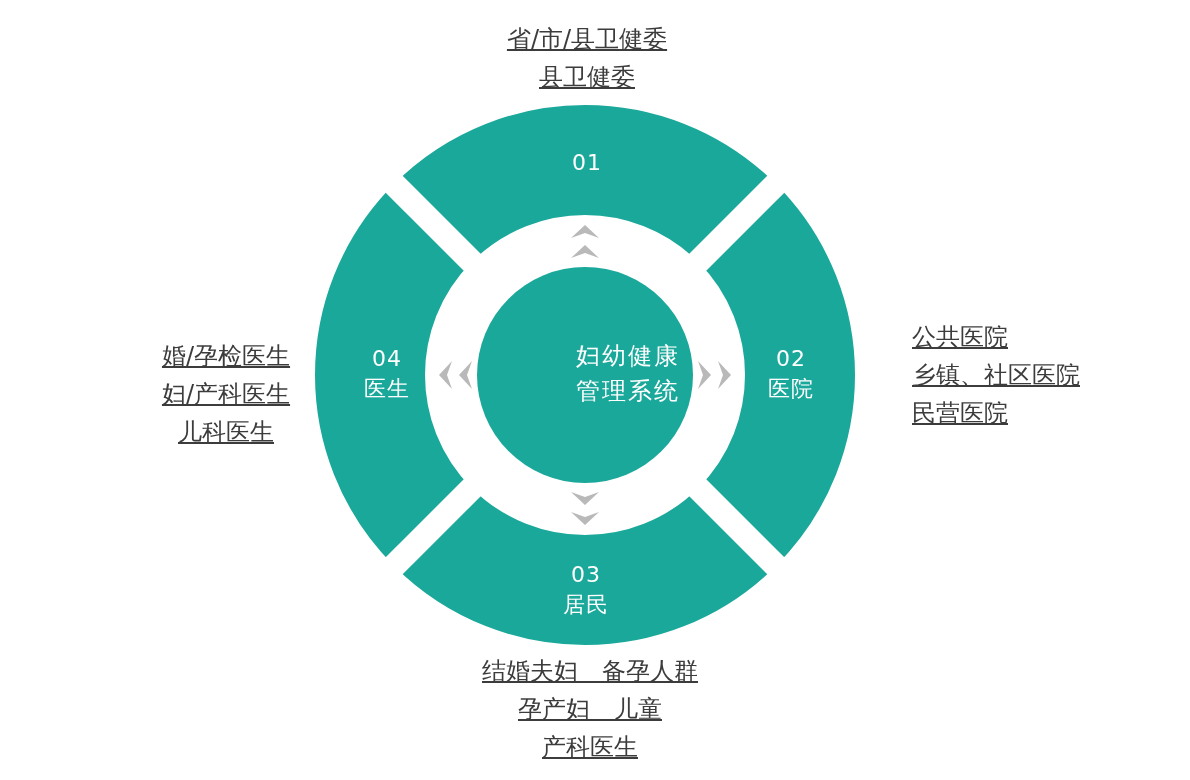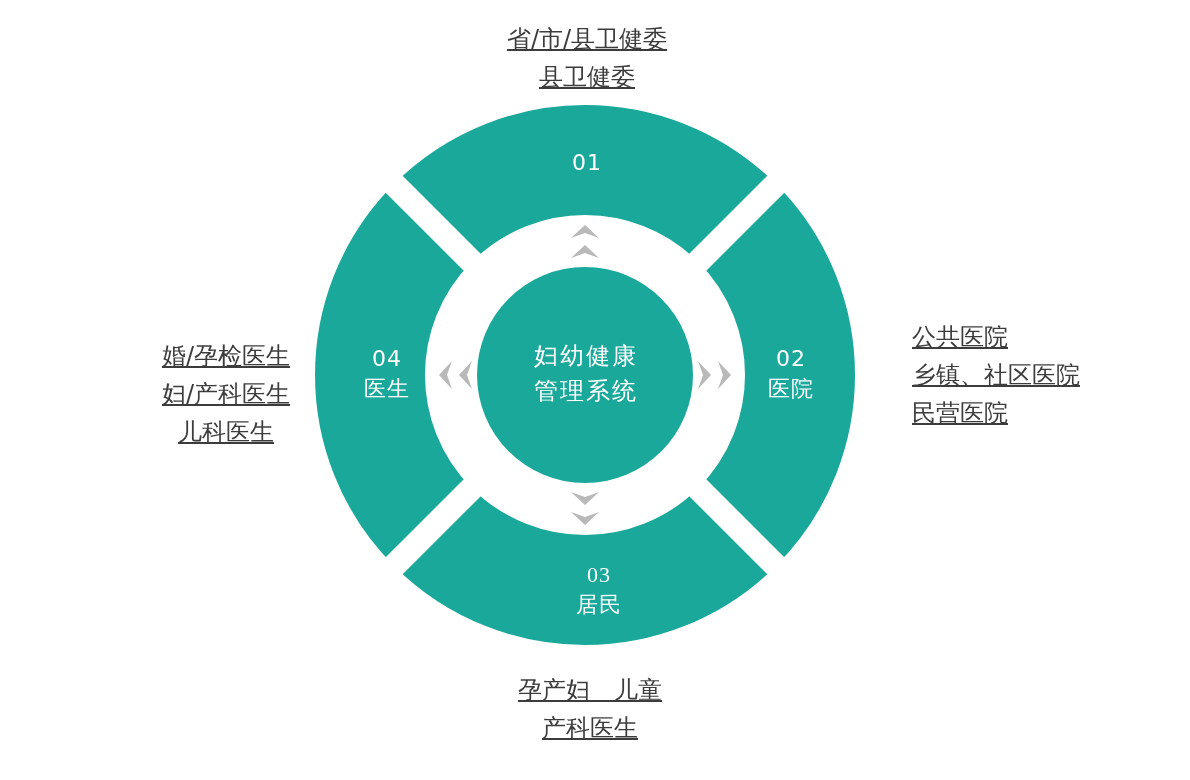--- a/index.html
+++ b/index.html
@@ -33,20 +33,21 @@
     font-size: 22px;
     line-height: 30px;
     letter-spacing: 1px;
   }
   .center-text {
     color: #ffffff;
     font-size: 24px;
     line-height: 35px;
     letter-spacing: 2px;
     font-weight: 500;
+    margin-left: 42px;
   }
   .note {
     color: var(--color-text, #3C3C3C);
     font-size: 24px;
     line-height: 38px;
     text-decoration: underline;
   }
   .note-right {
     transform: translate(0, -50%);
     text-align: left;
@@ -84,21 +85,21 @@
     </g>
   </svg>
 
   <div class="abs seg-label" style="left:587px; top:163px;">
     <div>01</div>
   </div>
   <div class="abs seg-label" style="left:791px; top:374px;">
     <div>02</div>
     <div>医院</div>
   </div>
-  <div class="abs seg-label" style="left:599px; top:590px;font-family:Liberation Serif, serif;">
+  <div class="abs seg-label" style="left:586px; top:590px;">
     <div>03</div>
     <div>居民</div>
   </div>
   <div class="abs seg-label" style="left:371px; top:374px;margin-left:16px;">
     <div>04</div>
     <div>医生</div>
   </div>
 
   <div class="abs center-text" style="left:586px; top:374px;">
     <div>妇幼健康</div>
@@ -116,17 +117,18 @@
     <div>民营医院</div>
   </div>
 
   <div class="abs note" style="left:226px; top:394px;">
     <div>婚/孕检医生</div>
     <div>妇/产科医生</div>
     <div>儿科医生</div>
   </div>
 
   <div class="abs note" style="left:590px; top:709px;">
+    <div>结婚夫妇　备孕人群</div>
     <div>孕产妇　儿童</div>
     <div>产科医生</div>
   </div>
 
 </div>
 
 </body></html>

